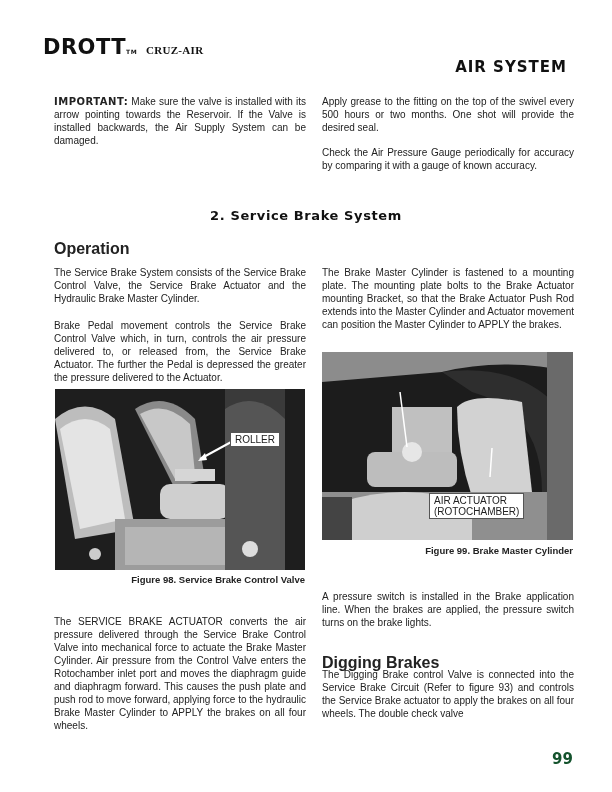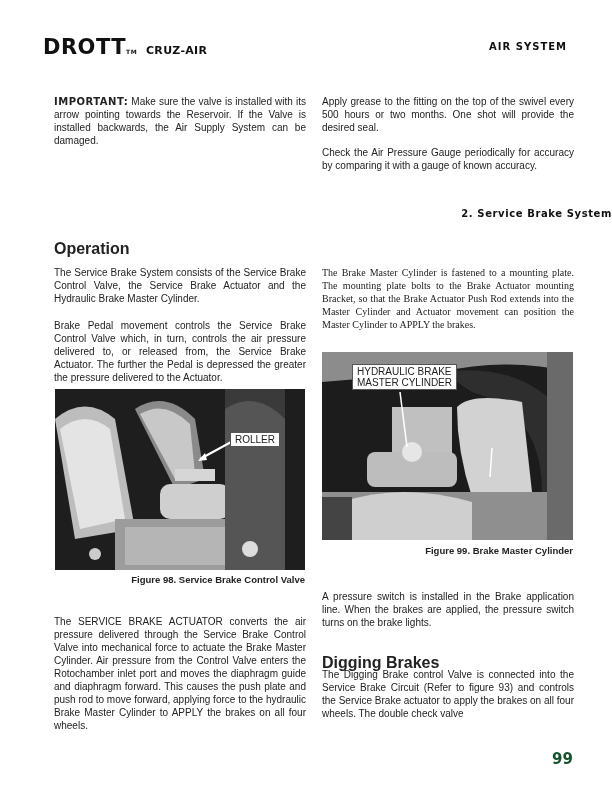--- a/index.html
+++ b/index.html
@@ -8,34 +8,34 @@
     overflow: hidden; color: #1a1a1a;
     font-family: "Liberation Sans", sans-serif;
   }
   .abs { position: absolute; }
   .logo {
     left: 43px; top: 35px; font-family: "DejaVu Sans", sans-serif;
     font-weight: bold; font-size: 21px; letter-spacing: 0.5px; color: #111;
     white-space: nowrap;
   }
   .logo .tm { font-size: 6px; vertical-align: baseline; margin: 0 1px 0 0; }
-  .logo .sub { font-size: 11px; letter-spacing: 0.3px; }
+  .logo .sub { font-size: 11px; letter-spacing: 0.3px; font-family: Liberation Serif, serif; }
   .section-tag {
-    right: 45px; top: 41px; font-family: "DejaVu Sans", sans-serif;
-    font-weight: bold; font-size: 10px; letter-spacing: 1px; color: #111;
+    right: 45px; top: 58px; font-family: "DejaVu Sans", sans-serif;
+    font-weight: bold; font-size: 15px; letter-spacing: 1px; color: #111;
   }
   .para {
     font-size: 10px; line-height: 13px; text-align: justify; color: #222;
   }
   .para b { font-family: "DejaVu Sans", sans-serif; letter-spacing: 0.5px; }
   .col-l { left: 54px; width: 252px; }
   .col-r { left: 322px; width: 252px; }
   .section-title {
-    left: 0; width: 612px; top: 208px; text-align: right;
-    font-family: "DejaVu Sans", sans-serif; font-weight: bold; font-size: 10px;
+    left: 0; width: 612px; top: 208px; text-align: center;
+    font-family: "DejaVu Sans", sans-serif; font-weight: bold; font-size: 13px;
     letter-spacing: 0.6px; color: #111;
   }
   .subhead { font-size: 16px; font-weight: bold; color: #222; }
   .photo {
     background: #2a2a2a; overflow: hidden;
   }
   .photo svg { display: block; }
   .callout {
     position: absolute; background: #fff; color: #222;
     font-size: 10px; line-height: 11px; padding: 1px 4px; white-space: nowrap;
@@ -85,41 +85,41 @@
     <circle cx="40" cy="165" r="6" fill="#ccc"></circle>
     <line x1="145" y1="70" x2="178" y2="52" stroke="#fff" stroke-width="2"></line>
     <polygon points="143,72 150,64 152,71" fill="#fff"></polygon>
   </svg>
   <div class="callout" style="left:175px; top:43px;">ROLLER</div>
 </div>
 <div class="abs caption" style="left:55px; top:574px; width:250px;">Figure 98. Service Brake Control Valve</div>
 
 <div class="abs para col-l" style="top:615px;">The SERVICE BRAKE ACTUATOR converts the air pressure delivered through the Service Brake Control Valve into mechanical force to actuate the Brake Master Cylinder. Air pressure from the Control Valve enters the Rotochamber inlet port and moves the diaphragm guide and diaphragm forward. This causes the push plate and push rod to move forward, applying force to the hydraulic Brake Master Cylinder to APPLY the brakes on all four wheels.</div>
 
-<div class="abs para col-r" style="top:266px;font-family:Liberation Serif, serif;">The Brake Master Cylinder is fastened to a mounting plate. The mounting plate bolts to the Brake Actuator mounting Bracket, so that the Brake Actuator Push Rod extends into the Master Cylinder and Actuator movement can position the Master Cylinder to APPLY the brakes.</div>
+<div class="abs para col-r" style="top:266px;">The Brake Master Cylinder is fastened to a mounting plate. The mounting plate bolts to the Brake Actuator mounting Bracket, so that the Brake Actuator Push Rod extends into the Master Cylinder and Actuator movement can position the Master Cylinder to APPLY the brakes.</div>
 
 <div class="abs photo" style="left:322px; top:352px; width:251px; height:188px;">
   <svg width="251" height="188" viewBox="0 0 251 188">
     <rect width="251" height="188" fill="#1c1c1c"></rect>
     <path d="M0 0 L251 0 L251 20 Q180 5 120 20 L0 30 Z" fill="#8c8c8c"></path>
     <path d="M120 20 Q200 10 240 60 L245 140 L220 140 Q220 60 150 40 Z" fill="#2e2e2e"></path>
     <path d="M135 55 Q150 40 200 50 L210 140 L150 145 Q135 100 135 55 Z" fill="#d2d2d2"></path>
     <rect x="70" y="55" width="60" height="60" fill="#c0c0c0"></rect>
     <rect x="45" y="100" width="90" height="35" rx="8" fill="#bdbdbd"></rect>
     <circle cx="90" cy="100" r="10" fill="#e6e6e6"></circle>
     <rect x="0" y="140" width="251" height="48" fill="#8f8f8f"></rect>
     <path d="M20 150 Q80 130 150 150 L150 188 L20 188 Z" fill="#cfcfcf"></path>
     <rect x="0" y="145" width="30" height="43" fill="#444"></rect>
     <rect x="225" y="0" width="26" height="188" fill="#6a6a6a"></rect>
     <line x1="78" y1="40" x2="85" y2="95" stroke="#fff" stroke-width="1.5"></line>
     <line x1="168" y1="125" x2="170" y2="96" stroke="#fff" stroke-width="1.5"></line>
   </svg>
-  <div class="callout" style="left:30px; top:12px;">
-    <div>HYDRAULIC BRAKE</div>
-    <div>MASTER CYLINDER</div>
+  <div class="callout" style="left:107px; top:141px;">
+    <div>AIR ACTUATOR</div>
+    <div>(ROTOCHAMBER)</div>
   </div>
 </div>
 <div class="abs caption" style="left:322px; top:545px; width:251px;">Figure 99.  Brake Master Cylinder</div>
 
 <div class="abs para col-r" style="top:590px;">A pressure switch is installed in the Brake application line. When the brakes are applied, the pressure switch turns on the brake lights.</div>
 <div class="abs subhead" style="left:322px; top:654px;">Digging Brakes</div>
 <div class="abs para col-r" style="top:652px;margin-top:16px;">The Digging Brake control Valve is connected into the Service Brake Circuit (Refer to figure 93) and controls the Service Brake actuator to apply the brakes on all four wheels. The double check valve</div>
 
 <div class="abs page-num">99</div>
 

